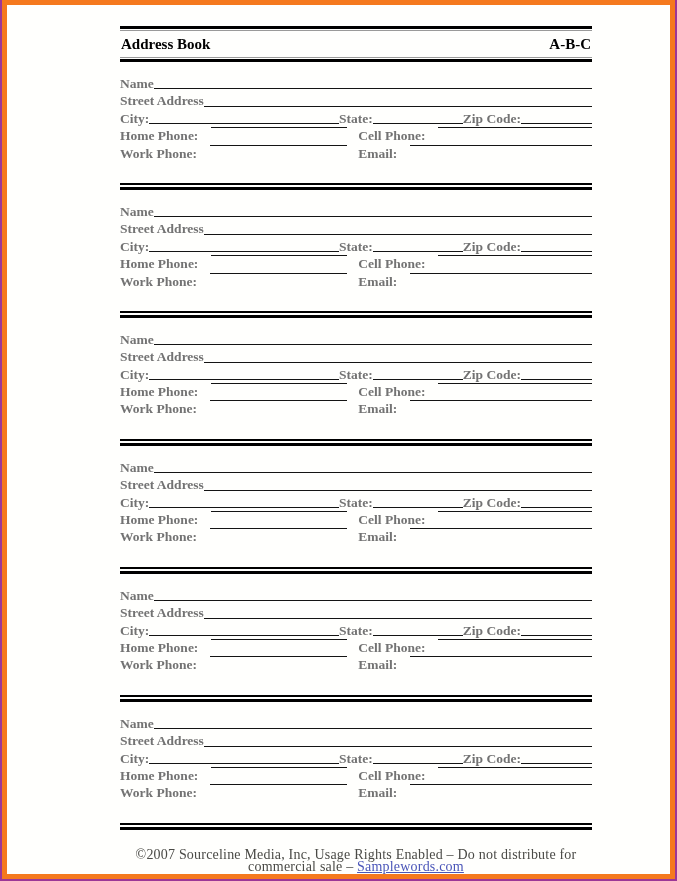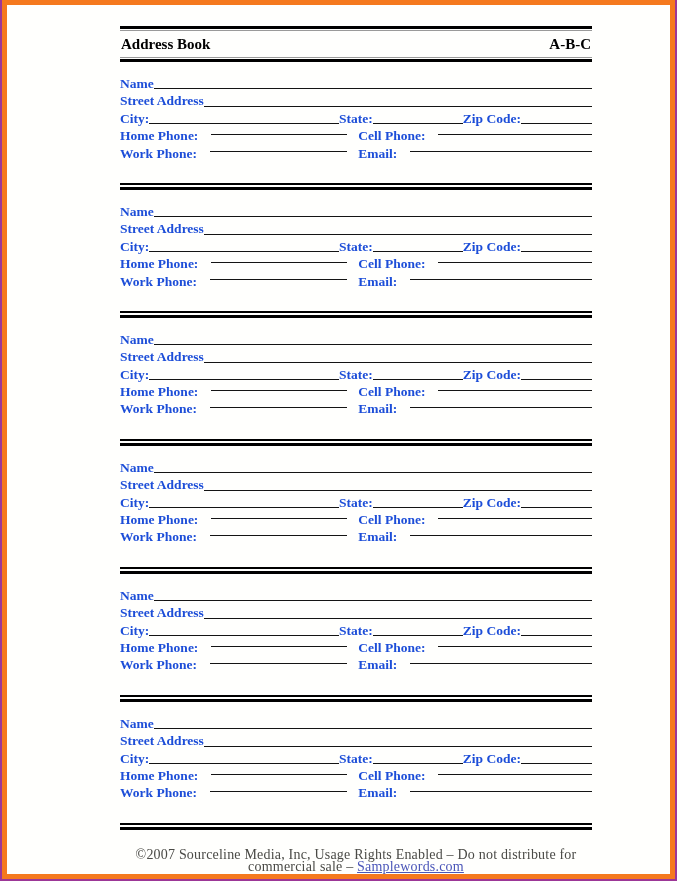--- a/index.html
+++ b/index.html
@@ -27,33 +27,33 @@
     display:flex; justify-content:space-between; align-items:baseline;
     padding:3px 1px 2px 1px;
     font-weight:bold; font-size:15px; line-height:19px; color:#000;
   }
 
   
   .entry { padding-top:13px; }
   .row {
     display:flex; align-items:stretch;
     height:17.4px;
-    font-weight:bold; font-size:13.5px; line-height:17.4px; color:#1d4ed8;
+    font-weight:bold; font-size:13.5px; line-height:17.4px; color:#737373;
     white-space:nowrap;
   }
   .lbl { flex:0 0 auto; }
   .fline {
     flex:1 1 auto;
     border-bottom:1.4px solid #141414;
     margin-bottom:3px;
     min-width:10px;
   }
   .fline.state { flex:0 0 90px; }
   .fline.zip   { flex:0 0 71px; }
-  .two-col .half { display:flex; align-items:center;gap:13px; }
+  .two-col .half { display:flex; align-items:flex-start;gap:13px; }
   .two-col .half.left  { flex:0 0 50.5%; padding-right:11px; box-sizing:border-box; }
   .two-col .half.right { flex:1 1 auto; }
 
   
   .divider {
     margin-top:21px;
     height:2px;
     border-top:2px solid #000;
     border-bottom:3px solid #000;
   }

